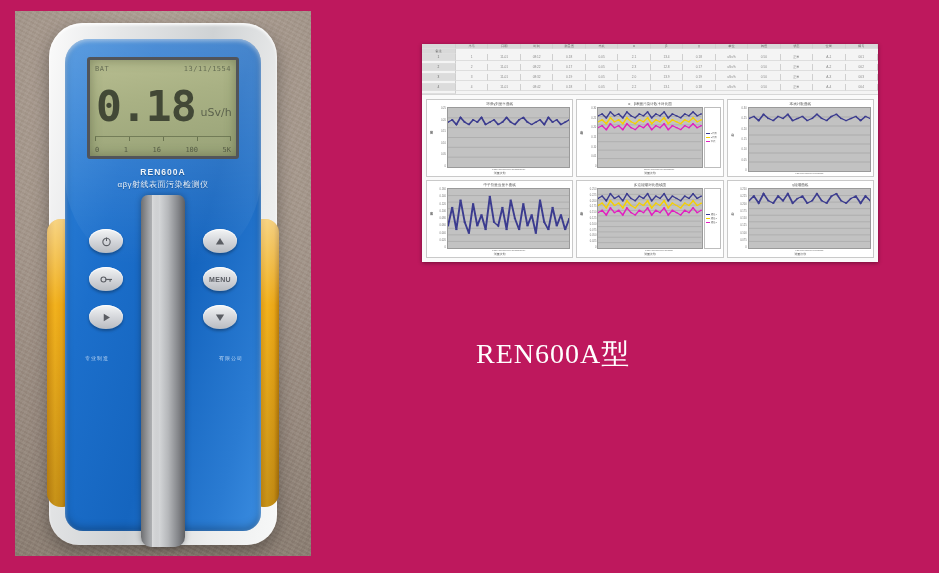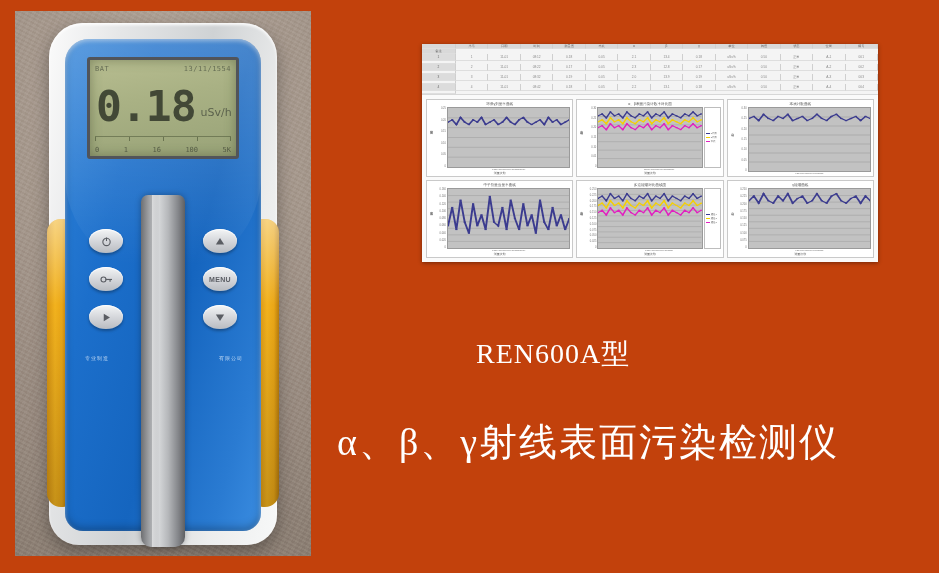--- a/index.html
+++ b/index.html
@@ -3,21 +3,21 @@
 <meta charset="utf-8">
 <style>
   html,body{margin:0;padding:0;}
   body{
     width:939px;height:573px;
     background:#0f3d8c;
     font-family:"Liberation Sans", sans-serif;
     overflow:hidden;
     position:relative;
   }
-  .stage{position:absolute;inset:0;background:#c2410c;text-decoration:underline;}
+  .stage{position:absolute;inset:0;background:#be185d;text-decoration:underline;}
 
   
   .photo{
     position:absolute;left:15px;top:11px;width:296px;height:545px;
     background:
       radial-gradient(ellipse 120% 90% at 50% 20%, #b9ada0 0%, #a3958a 45%, #8a7d72 100%);
     overflow:hidden;
   }
   .photo-grain{
     position:absolute;inset:0;
@@ -247,20 +247,24 @@
           </div>
           <div class="lcd-scale">
             <span>0</span>
             <span>1</span>
             <span>16</span>
             <span>100</span>
             <span>5K</span>
           </div>
         </div>
 
+        <div class="labelplate">
+          <div class="model-no">REN600A</div>
+          <div class="model-cn">αβγ射线表面污染检测仪</div>
+        </div>
 
         <div class="btn b-pow">
           <span>
             <svg width="11" height="11" viewBox="0 0 24 24">
                 <circle cx="12" cy="13" r="8" fill="none" stroke="#5a5d63" stroke-width="2.4"></circle>
                 <rect x="10.7" y="2" width="2.6" height="9" fill="#e8eaec"></rect>
                 <rect x="10.8" y="3" width="2.4" height="8" fill="#5a5d63"></rect>
               </svg>
           </span>
         </div>
@@ -964,15 +968,14 @@
             <span>21</span>
             <span>23</span>
             <span>25</span>
           </div>
           <div class="ch-xlab">测量次数</div>
         </div>
       </div>
   </div>
 
   <div class="title1">REN600A型</div>
-  <div class="title2">α、β、γ射线表面污染检测仪</div>
 
 </div>
 
 </body></html>

